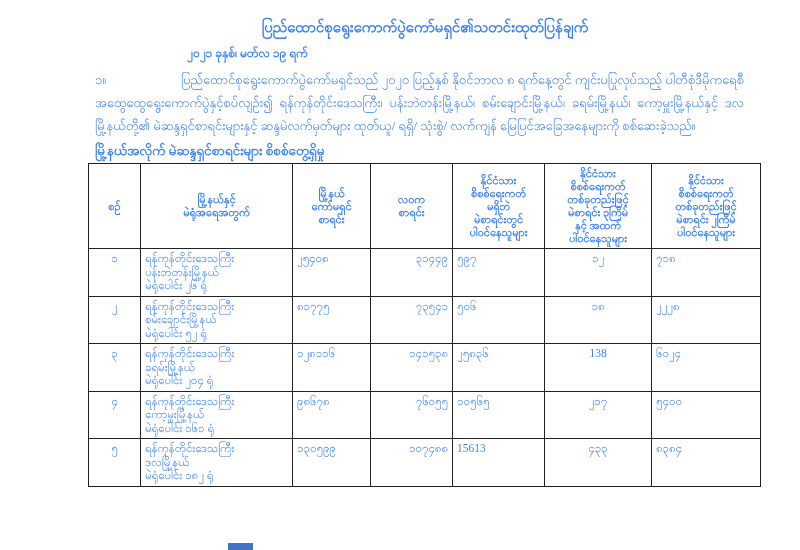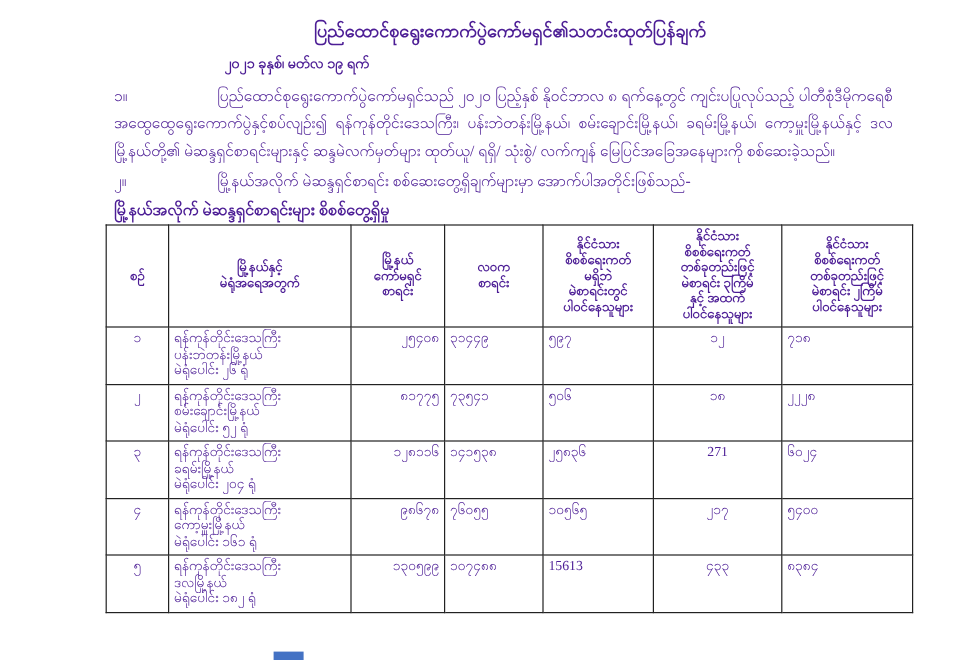--- a/index.html
+++ b/index.html
@@ -1,21 +1,21 @@
 <!DOCTYPE html>
 <html><head>
 <meta charset="utf-8">
 <style>
   html, body { margin: 0; padding: 0; background: #ffffff; }
   .page {
     position: relative;
     width: 800px;
     height: 550px;
     background: #ffffff;
-    color: #4c1d95;
+    color: #3b82f6;
     font-family: "Liberation Serif", "DejaVu Serif", serif;
     overflow: hidden;
   }
   .doc-title {
     margin: 0 45px 0 95px;
     padding-top: 17px;
     text-align: center;
     font-weight: bold;
     font-size: 15px;
     line-height: 20px;
@@ -67,22 +67,22 @@
     font-size: 11px;
   }
   table.data tbody tr { height: 42px; }
   table.data td {
     vertical-align: top;
     padding: 3px 4px;
     line-height: 13.5px;
   }
   td.c-no { text-align: center; }
   td.c-town { text-align: left; margin-top: 28px; }
-  td.c-comm { text-align: right; padding-right: 9px; }
-  td.c-imm  { padding-right: 10px; }
+  td.c-comm { padding-right: 9px; }
+  td.c-imm  { text-align: right; padding-right: 10px; }
   td.c-nonrc { padding-right: 8px; font-family: Liberation Serif, serif; }
   td.c-nrc3  { text-align: center; padding-right: 9px; }
   td.c-nrc2  { padding-right: 36px; }
   .blue-artifact {
     position: absolute;
     left: 228px;
     top: 543px;
     width: 25px;
     height: 7px;
   }
@@ -93,23 +93,20 @@
 <div class="page">
 
   <div class="doc-title">ပြည်ထောင်စုရွေးကောက်ပွဲကော်မရှင်၏သတင်းထုတ်ပြန်ချက်</div>
 
   <div class="doc-date">၂၀၂၁ ခုနှစ်၊ မတ်လ ၁၉ ရက်</div>
 
   <div class="para">
     <span class="para-num">၁။</span><span>ပြည်ထောင်စုရွေးကောက်ပွဲကော်မရှင်သည် ၂၀၂၀ ပြည့်နှစ် နိုဝင်ဘာလ ၈ ရက်နေ့တွင် ကျင်းပပြုလုပ်သည့် ပါတီစုံဒီမိုကရေစီအထွေထွေရွေးကောက်ပွဲနှင့်စပ်လျဉ်း၍ ရန်ကုန်တိုင်းဒေသကြီး၊ ပန်းဘဲတန်းမြို့နယ်၊ စမ်းချောင်းမြို့နယ်၊ ခရမ်းမြို့နယ်၊ ကော့မှူးမြို့နယ်နှင့် ဒလမြို့နယ်တို့၏ မဲဆန္ဒရှင်စာရင်းများနှင့် ဆန္ဒမဲလက်မှတ်များ ထုတ်ယူ/ ရရှိ/ သုံးစွဲ/ လက်ကျန် မြေပြင်အခြေအနေများကို စစ်ဆေးခဲ့သည်။</span>
   </div>
 
-  <div class="para para-2">
-    <span class="para-num">၂။</span><span>မြို့နယ်အလိုက် မဲဆန္ဒရှင်စာရင်း စစ်ဆေးတွေ့ရှိချက်များမှာ အောက်ပါအတိုင်းဖြစ်သည်-</span>
-  </div>
 
   <div class="table-title">မြို့နယ်အလိုက် မဲဆန္ဒရှင်စာရင်းများ စိစစ်တွေ့ရှိမှု</div>
 
   <table class="data">
     <colgroup>
       <col style="width:52px">
       <col style="width:152px">
       <col style="width:78px">
       <col style="width:82px">
       <col style="width:92px">
@@ -168,21 +165,21 @@
         <td class="c-nrc2">၂၂၂၈</td>
       </tr>
       <tr>
         <td class="c-no">၃</td>
         <td class="c-town">ရန်ကုန်တိုင်းဒေသကြီး
 ခရမ်းမြို့နယ်
 မဲရုံပေါင်း ၂၀၄ ရုံ</td>
         <td class="c-comm">၁၂၈၁၁၆</td>
         <td class="c-imm">၁၄၁၅၃၈</td>
         <td class="c-nonrc">၂၅၈၃၆</td>
-        <td class="c-nrc3">271</td>
+        <td class="c-nrc3">138</td>
         <td class="c-nrc2">၆၀၂၄</td>
       </tr>
       <tr>
         <td class="c-no">၄</td>
         <td class="c-town">ရန်ကုန်တိုင်းဒေသကြီး
 ကော့မှူးမြို့နယ်
 မဲရုံပေါင်း ၁၆၁ ရုံ</td>
         <td class="c-comm">၉၈၆၇၈</td>
         <td class="c-imm">၇၆၀၅၅</td>
         <td class="c-nonrc">၁၀၅၆၅</td>

